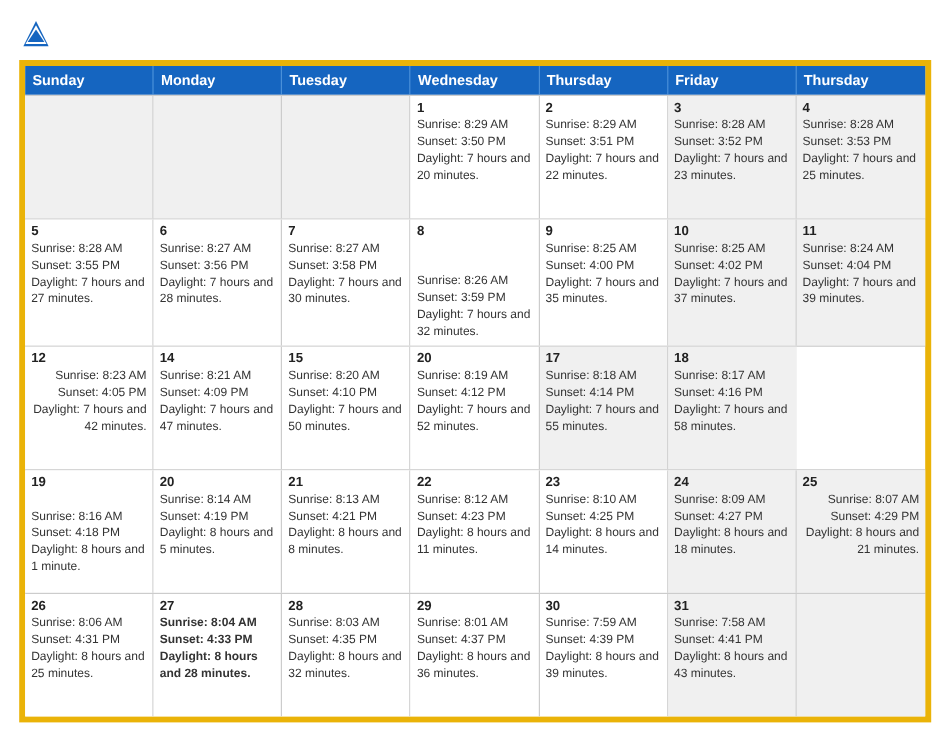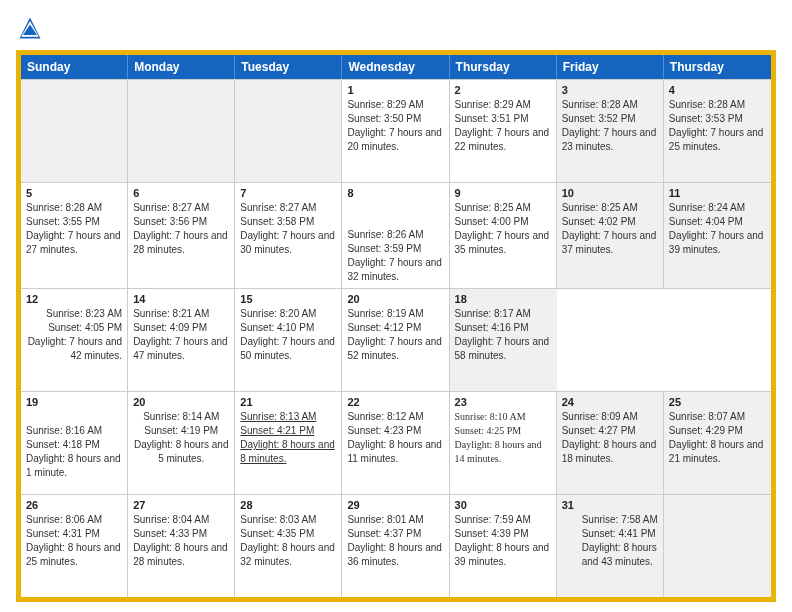--- a/index.html
+++ b/index.html
@@ -227,80 +227,86 @@
 Sunset: 4:10 PM
 Daylight: 7 hours and 50 minutes.</div>
           </div>
           <div class="cal-cell">
             <div class="day-num">20</div>
             <div class="cell-text" style="white-space: pre-line;">Sunrise: 8:19 AM
 Sunset: 4:12 PM
 Daylight: 7 hours and 52 minutes.</div>
           </div>
           <div class="cal-cell shaded">
+            <div class="day-num">17</div>
+            <div class="cell-text" style="white-space: pre-line;">Sunrise: 8:18 AM
+Sunset: 4:14 PM
+Daylight: 7 hours and 55 minutes.</div>
+          </div>
+          <div class="cal-cell shaded">
             <div class="day-num">18</div>
             <div class="cell-text" style="white-space: pre-line;">Sunrise: 8:17 AM
 Sunset: 4:16 PM
 Daylight: 7 hours and 58 minutes.</div>
           </div>
         </div>
         <div class="cal-week">
           <div class="cal-cell">
             <div class="day-num">19</div>
             <div class="cell-text" style="white-space: pre-line; margin-top: 16px;">Sunrise: 8:16 AM
 Sunset: 4:18 PM
 Daylight: 8 hours and 1 minute.</div>
           </div>
           <div class="cal-cell">
             <div class="day-num">20</div>
-            <div class="cell-text" style="white-space: pre-line; text-align: center;">Sunrise: 8:14 AM
+            <div class="cell-text" style="white-space: pre-line;">Sunrise: 8:14 AM
 Sunset: 4:19 PM
 Daylight: 8 hours and 5 minutes.</div>
           </div>
           <div class="cal-cell">
             <div class="day-num">21</div>
-            <div class="cell-text" style="white-space: pre-line; text-decoration: underline;">Sunrise: 8:13 AM
+            <div class="cell-text" style="white-space: pre-line;">Sunrise: 8:13 AM
 Sunset: 4:21 PM
 Daylight: 8 hours and 8 minutes.</div>
           </div>
           <div class="cal-cell">
             <div class="day-num">22</div>
             <div class="cell-text" style="white-space: pre-line;">Sunrise: 8:12 AM
 Sunset: 4:23 PM
 Daylight: 8 hours and 11 minutes.</div>
           </div>
           <div class="cal-cell">
             <div class="day-num">23</div>
-            <div class="cell-text" style="white-space: pre-line; font-family: Liberation Serif, serif;">Sunrise: 8:10 AM
+            <div class="cell-text" style="white-space: pre-line;">Sunrise: 8:10 AM
 Sunset: 4:25 PM
 Daylight: 8 hours and 14 minutes.</div>
           </div>
           <div class="cal-cell shaded">
             <div class="day-num">24</div>
             <div class="cell-text" style="white-space: pre-line;">Sunrise: 8:09 AM
 Sunset: 4:27 PM
 Daylight: 8 hours and 18 minutes.</div>
           </div>
           <div class="cal-cell shaded">
             <div class="day-num">25</div>
-            <div class="cell-text" style="white-space: pre-line;">Sunrise: 8:07 AM
+            <div class="cell-text" style="white-space: pre-line; text-align: right;">Sunrise: 8:07 AM
 Sunset: 4:29 PM
 Daylight: 8 hours and 21 minutes.</div>
           </div>
         </div>
         <div class="cal-week">
           <div class="cal-cell">
             <div class="day-num">26</div>
             <div class="cell-text" style="white-space: pre-line;">Sunrise: 8:06 AM
 Sunset: 4:31 PM
 Daylight: 8 hours and 25 minutes.</div>
           </div>
           <div class="cal-cell">
             <div class="day-num">27</div>
-            <div class="cell-text" style="white-space: pre-line;">Sunrise: 8:04 AM
+            <div class="cell-text" style="white-space: pre-line; font-weight: bold;">Sunrise: 8:04 AM
 Sunset: 4:33 PM
 Daylight: 8 hours and 28 minutes.</div>
           </div>
           <div class="cal-cell">
             <div class="day-num">28</div>
             <div class="cell-text" style="white-space: pre-line;">Sunrise: 8:03 AM
 Sunset: 4:35 PM
 Daylight: 8 hours and 32 minutes.</div>
           </div>
           <div class="cal-cell">
@@ -310,21 +316,21 @@
 Daylight: 8 hours and 36 minutes.</div>
           </div>
           <div class="cal-cell">
             <div class="day-num">30</div>
             <div class="cell-text" style="white-space: pre-line;">Sunrise: 7:59 AM
 Sunset: 4:39 PM
 Daylight: 8 hours and 39 minutes.</div>
           </div>
           <div class="cal-cell shaded">
             <div class="day-num">31</div>
-            <div class="cell-text" style="white-space: pre-line; margin-left: 20px;">Sunrise: 7:58 AM
+            <div class="cell-text" style="white-space: pre-line;">Sunrise: 7:58 AM
 Sunset: 4:41 PM
 Daylight: 8 hours and 43 minutes.</div>
           </div>
           <div class="cal-cell shaded empty"></div>
         </div>
       </div>
   </div>
 </div>
 
 </body></html>

